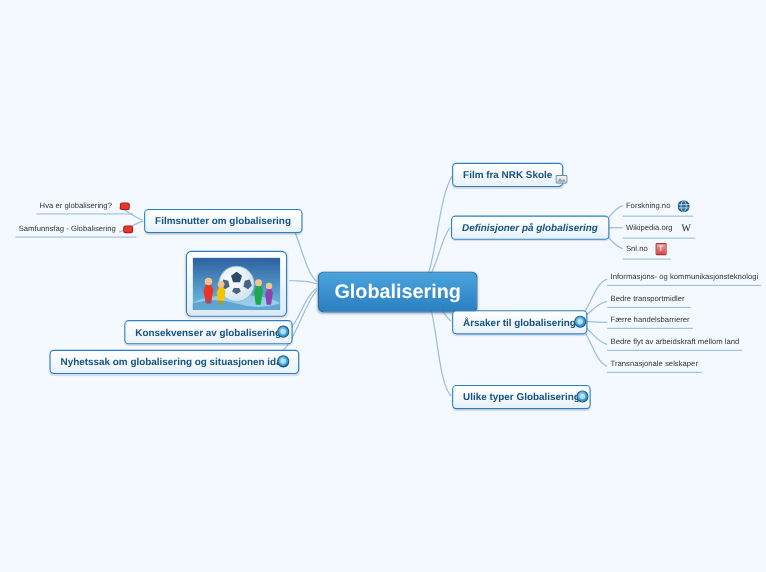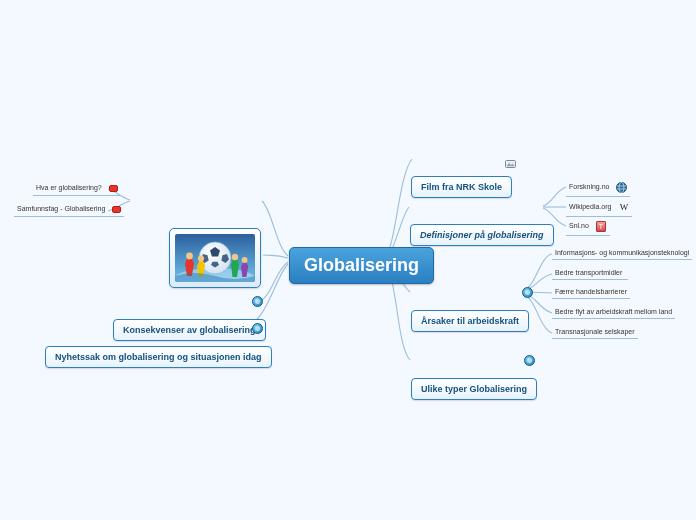--- a/index.html
+++ b/index.html
@@ -47,21 +47,20 @@
   
   .main {
     background: linear-gradient(#ffffff, #e8f2fb);
     border: 1px solid #2b7fc0;
     border-radius: 4px;
     color: #15527f;
     font-size: 9px;
     font-weight: bold;
     padding: 5px 9px;
     box-shadow: 0 1px 1px rgba(0,0,0,0.12);
-    margin-top: 28px;
   }
   
   .leaf {
     color: #333333;
     font-size: 7px;
     padding: 2px 3px 3px 3px;
     border-bottom: 1px solid #9bbfd8;
   }
   .leaf.red-tag {
     border-bottom: 1px solid #9bbfd8;
@@ -196,21 +195,21 @@
       <rect x="0.5" y="0.5" width="10" height="7" rx="1" fill="#e9eef3" stroke="#7b8a96"></rect>
       <path d="M1.5 6.2 L4 2.8 L6 5 L7.6 3.4 L9.5 6.2 Z" fill="#8fa6b6"></path>
     </svg>
   </span>
 
   <div class="node main" style="left:410px; top:196px;font-style:italic;">
     <span>Definisjoner på globalisering</span>
   </div>
 
   <div class="node main" style="left:411px; top:282px;">
-    <span>Årsaker til arbeidskraft</span>
+    <span>Årsaker til globalisering</span>
   </div>
   <span class="icon-circle" style="position:absolute; left:522px; top:287px;"></span>
 
   <div class="node main" style="left:411px; top:350px;">
     <span>Ulike typer Globalisering</span>
   </div>
   <span class="icon-circle" style="position:absolute; left:524px; top:355px;"></span>
 
   <div class="node leaf" style="left:566px; top:180px; min-width:44px;">
     <span>Forskning.no</span>
@@ -242,20 +241,23 @@
   <div class="node leaf" style="left:552px; top:286px; min-width:76px;">
     <span>Færre handelsbarrierer</span>
   </div>
   <div class="node leaf" style="left:552px; top:306px;">
     <span>Bedre flyt av arbeidskraft mellom land</span>
   </div>
   <div class="node leaf" style="left:552px; top:326px; min-width:76px;">
     <span>Transnasjonale selskaper</span>
   </div>
 
+  <div class="node main" style="left:131px; top:190px;">
+    <span>Filmsnutter om globalisering</span>
+  </div>
 
   <div class="node leaf red-tag" style="left:33px; top:182px; min-width:68px;">
     <span>Hva er globalisering?</span>
     <span class="tag"></span>
   </div>
   <div class="node leaf red-tag" style="left:14px; top:203px; min-width:88px;">
     <span>Samfunnsfag - Globalisering</span>
     <span class="tag"></span>
   </div>
 

